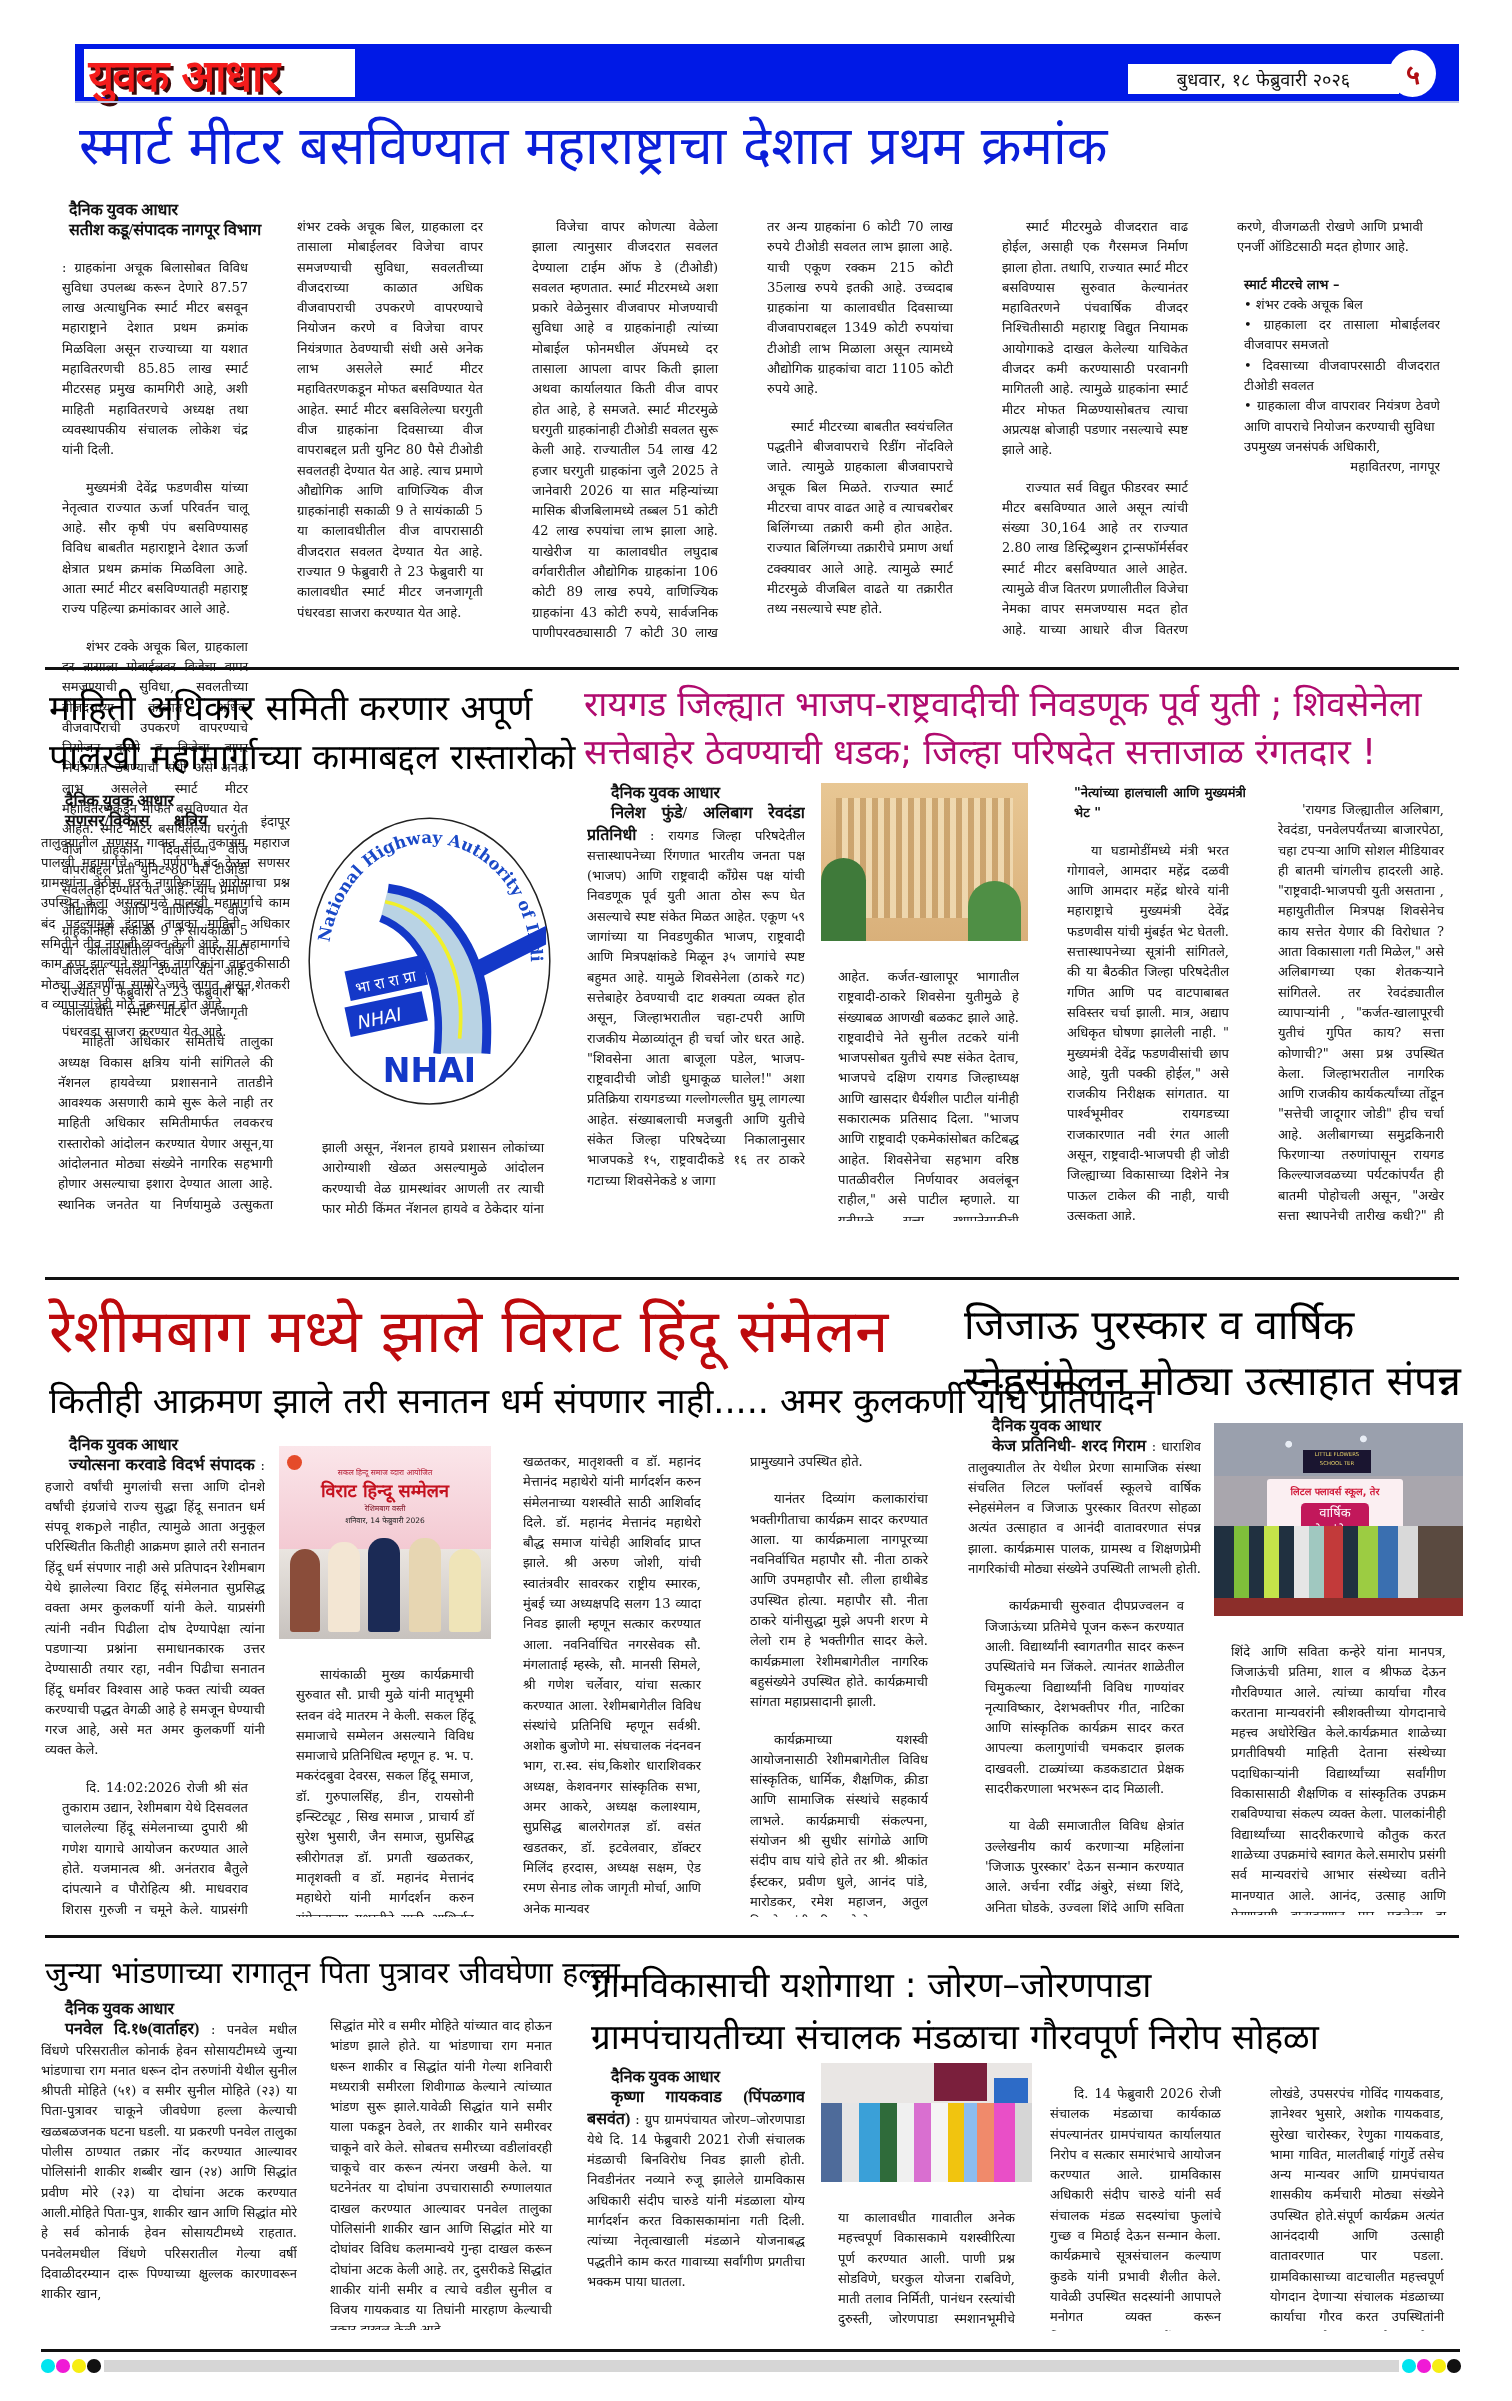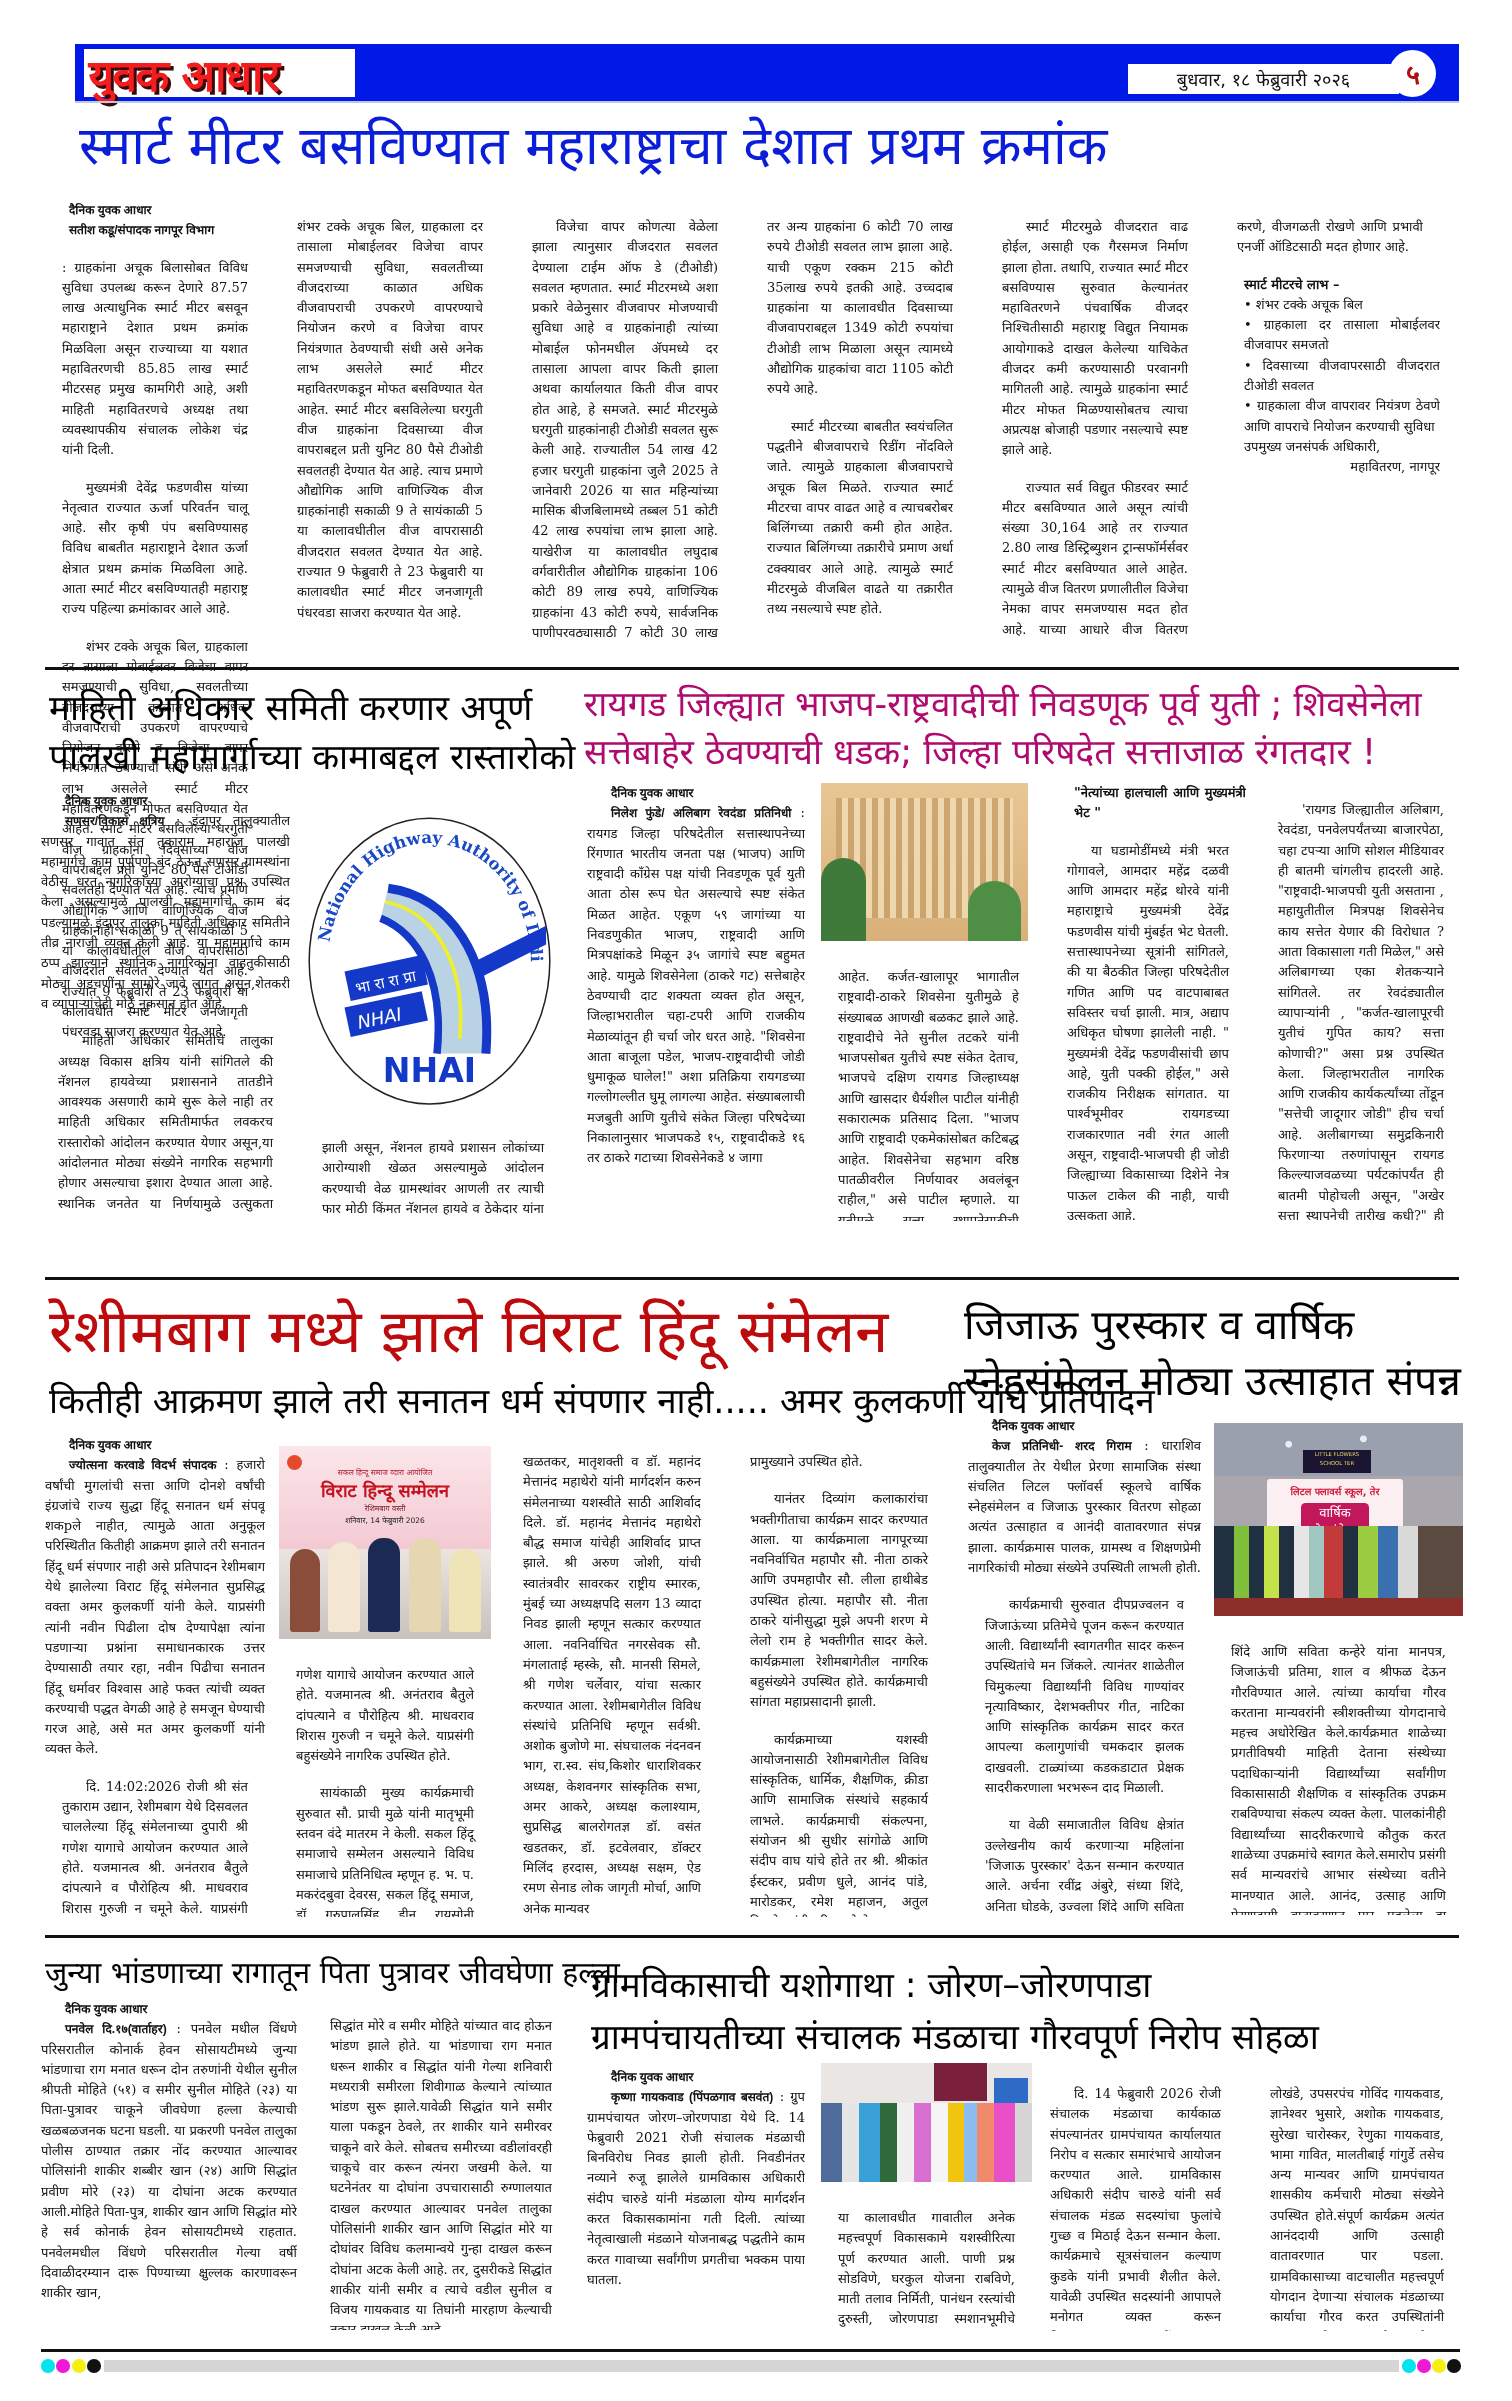--- a/index.html
+++ b/index.html
@@ -14,21 +14,21 @@
   .rule { position:absolute; height:3px; background:#111; }
   .thin-rule { position:absolute; height:1.5px; background:#bfc6e6; }
   h1.hl, h2.hl { margin:4px; position:absolute; text-align:left; font-weight:normal; line-height:1.1; white-space:nowrap; }
   .hl-blue { color:#0a1ed9; font-size:53px; }
   .hl-black { color:#000; font-size:35px; }
   .hl-magenta { color:#b00a6e; font-size:35px; }
   .hl-red { color:#bd0a0d; font-size:60px; }
   .sub-black { color:#000; font-size:35px; }
   .col { position:absolute; font-family:"DejaVu Serif", serif; font-size:13px; line-height:20.3px; text-align:justify; color:#111; }
   .col p { margin:17px; text-indent:24px; }
-  .byline { font-weight:bold; font-family:Liberation Sans, sans-serif; font-size:12px; line-height:20.3px; padding-left:24px; }
+  .byline { font-weight:bold; font-family:Liberation Serif, serif; font-size:16px; line-height:20.3px; padding-left:24px; }
   .bold { font-weight:bold; }
   .bullet { padding-left:24px; }
   .photo { position:absolute; overflow:hidden; }
   .sig { text-align:right; }
   .cmyk { position:absolute; width:13.6px; height:13.6px; border-radius:50%; }
   .graybar { position:absolute; height:12px; background:#d6d6d6; }
 </style>
 </head>
 <body>
 
@@ -153,21 +153,20 @@
   <div style="position:absolute;left:0;top:57px;width:100%;text-align:center;font-size:7.5px;color:#7b1020;">रेशिमबाग वस्ती</div>
   <div style="position:absolute;left:0;top:69px;width:100%;text-align:center;font-size:7.5px;color:#222;">शनिवार, 14 फेब्रुवारी 2026</div>
   <div style="position:absolute;left:0;bottom:0;width:100%;height:90px;background:linear-gradient(#eae5e0,#c7c2be);"></div>
   <div style="position:absolute;left:11.3px;bottom:7.5px;width:30px;height:83px;background:#8a4d3a;border-radius:15px 15px 3px 3px;"></div>
   <div style="position:absolute;left:49px;bottom:7.5px;width:32px;height:90px;background:#f3e6d3;border-radius:15px 15px 3px 3px;"></div>
   <div style="position:absolute;left:89px;bottom:7.5px;width:32px;height:94px;background:#1b2a55;border-radius:15px 15px 3px 3px;"></div>
   <div style="position:absolute;left:130px;bottom:7.5px;width:32px;height:94px;background:#e7d6b2;border-radius:15px 15px 3px 3px;"></div>
   <div style="position:absolute;left:170px;bottom:7.5px;width:32px;height:83px;background:#efe4b8;border-radius:15px 15px 3px 3px;"></div>
 </div>
 <div class="col" style="left:279px;top:1648px;width:212px;height:269px;overflow:hidden;">
-  <p style="text-indent:0">गणेश यागाचे आयोजन करण्यात आले होते. यजमानत्व श्री. अनंतराव बैतुले दांपत्याने व पौरोहित्य श्री. माधवराव शिरास गुरुजी न चमूने केले. याप्रसंगी बहुसंख्येने नागरिक उपस्थित होते.</p>
   <p>सायंकाळी मुख्य कार्यक्रमाची सुरुवात सौ. प्राची मुळे यांनी मातृभूमी स्तवन वंदे मातरम ने केली. सकल हिंदू समाजाचे सम्मेलन असल्याने विविध समाजाचे प्रतिनिधित्व म्हणून ह. भ. प. मकरंदबुवा देवरस, सकल हिंदू समाज, डॉ. गुरुपालसिंह, डीन, रायसोनी इन्स्टिट्यूट , सिख समाज , प्राचार्य डॉ सुरेश भुसारी, जैन समाज, सुप्रसिद्ध स्त्रीरोगतज्ञ डॉ. प्रगती खळतकर, मातृशक्ती व डॉ. महानंद मेत्तानंद महाथेरो यांनी मार्गदर्शन करुन संमेलनाच्या यशस्वीते साठी आशिर्वाद दिले. डॉ. महानंद मेत्तानंद महाथेरो बौद्ध समाज यांचेही आशिर्वाद प्राप्त झाले. श्री अरुण जोशी, यांची स्वातंत्रवीर सावरकर राष्ट्रीय स्मारक, मुंबई च्या अध्यक्षपदि सलग 13 व्यादा निवड झाली म्हणून सत्कार करण्यात आला. नवनिर्वाचित नगरसेवक सौ. मंगलाताई म्हस्के, सौ. मानसी सिमले, श्री गणेश चर्लेवार, यांचा सत्कार करण्यात आला. रेशीमबागेतील विविध संस्थांचे प्रतिनिधि म्हणून सर्वश्री. अशोक बुजोणे मा. संघचालक नंदनवन भाग, रा.स्व. संघ,किशोर धाराशिवकर अध्यक्ष, केशवनगर सांस्कृतिक सभा, अमर आकरे, अध्यक्ष कलाश्याम, सुप्रसिद्ध बालरोगतज्ञ डॉ. वसंत खडतकर, डॉ. इटवेलवार, डॉक्टर मिलिंद हरदास, अध्यक्ष सक्षम, ऐड रमण सेनाड लोक जागृती मोर्चा, आणि अनेक मान्यवर प्रामुख्याने उपस्थित होते.</p>
 </div>
 <div class="col" style="left:506px;top:1435px;width:212px;height:482px;overflow:hidden;">
   <p style="text-indent:0">खळतकर, मातृशक्ती व डॉ. महानंद मेत्तानंद महाथेरो यांनी मार्गदर्शन करुन संमेलनाच्या यशस्वीते साठी आशिर्वाद दिले. डॉ. महानंद मेत्तानंद महाथेरो बौद्ध समाज यांचेही आशिर्वाद प्राप्त झाले. श्री अरुण जोशी, यांची स्वातंत्रवीर सावरकर राष्ट्रीय स्मारक, मुंबई च्या अध्यक्षपदि सलग 13 व्यादा निवड झाली म्हणून सत्कार करण्यात आला. नवनिर्वाचित नगरसेवक सौ. मंगलाताई म्हस्के, सौ. मानसी सिमले, श्री गणेश चर्लेवार, यांचा सत्कार करण्यात आला. रेशीमबागेतील विविध संस्थांचे प्रतिनिधि म्हणून सर्वश्री. अशोक बुजोणे मा. संघचालक नंदनवन भाग, रा.स्व. संघ,किशोर धाराशिवकर अध्यक्ष, केशवनगर सांस्कृतिक सभा, अमर आकरे, अध्यक्ष कलाश्याम, सुप्रसिद्ध बालरोगतज्ञ डॉ. वसंत खडतकर, डॉ. इटवेलवार, डॉक्टर मिलिंद हरदास, अध्यक्ष सक्षम, ऐड रमण सेनाड लोक जागृती मोर्चा, आणि अनेक मान्यवर</p>
 </div>
 <div class="col" style="left:733px;top:1435px;width:212px;height:482px;overflow:hidden;">
   <p style="text-indent:0">प्रामुख्याने उपस्थित होते.</p>
   <p>यानंतर दिव्यांग कलाकारांचा भक्तीगीताचा कार्यक्रम सादर करण्यात आला. या कार्यक्रमाला नागपूरच्या नवनिर्वाचित महापौर सौ. नीता ठाकरे आणि उपमहापौर सौ. लीला हाथीबेड उपस्थित होत्या. महापौर सौ. नीता ठाकरे यांनीसुद्धा मुझे अपनी शरण मे लेलो राम हे भक्तीगीत सादर केले. कार्यक्रमाला रेशीमबागेतील नागरिक बहुसंख्येने उपस्थित होते. कार्यक्रमाची सांगता महाप्रसादानी झाली.</p>
   <p>कार्यक्रमाच्या यशस्वी आयोजनासाठी रेशीमबागेतील विविध सांस्कृतिक, धार्मिक, शैक्षणिक, क्रीडा आणि सामाजिक संस्थांचे सहकार्य लाभले. कार्यक्रमाची संकल्पना, संयोजन श्री सुधीर सांगोळे आणि संदीप वाघ यांचे होते तर श्री. श्रीकांत ईस्टकर, प्रवीण धुले, आनंद पांडे, मारोडकर, रमेश महाजन, अतुल तिजारे. यांनी परिश्रम केले.</p>
 </div>

